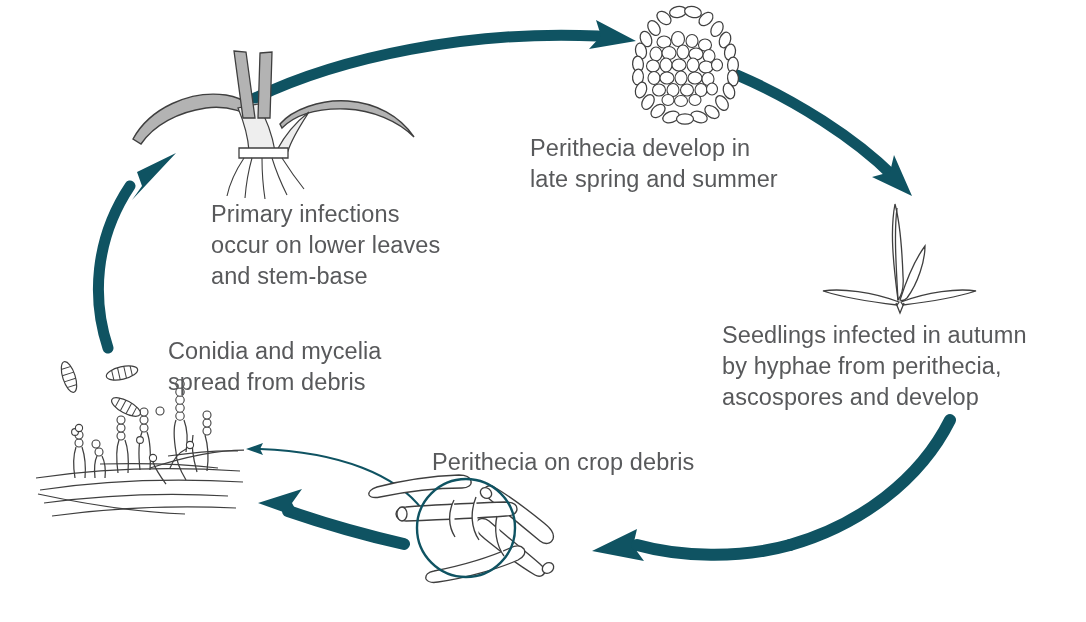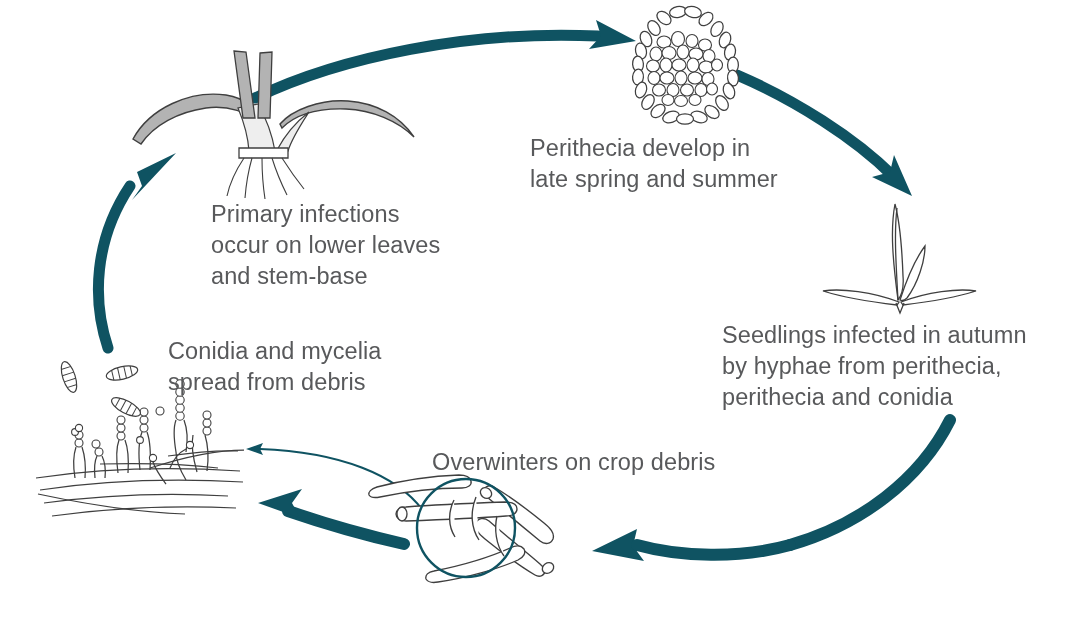--- a/index.html
+++ b/index.html
@@ -298,20 +298,20 @@
 
   <div class="cap-text cap-perithecia">Perithecia develop in
 late spring and summer</div>
 
   <div class="cap-text cap-primary">Primary infections
 occur on lower leaves
 and stem-base</div>
 
   <div class="cap-text cap-seedlings">Seedlings infected in autumn
 by hyphae from perithecia,
-perithecia and conidia</div>
+ascospores and develop</div>
 
   <div class="cap-text cap-conidia">Conidia and mycelia
 spread from debris</div>
 
-  <div class="cap-text cap-overwinter">Overwinters on crop debris</div>
+  <div class="cap-text cap-overwinter">Perithecia on crop debris</div>
 
 </div>
 
 </body></html>

